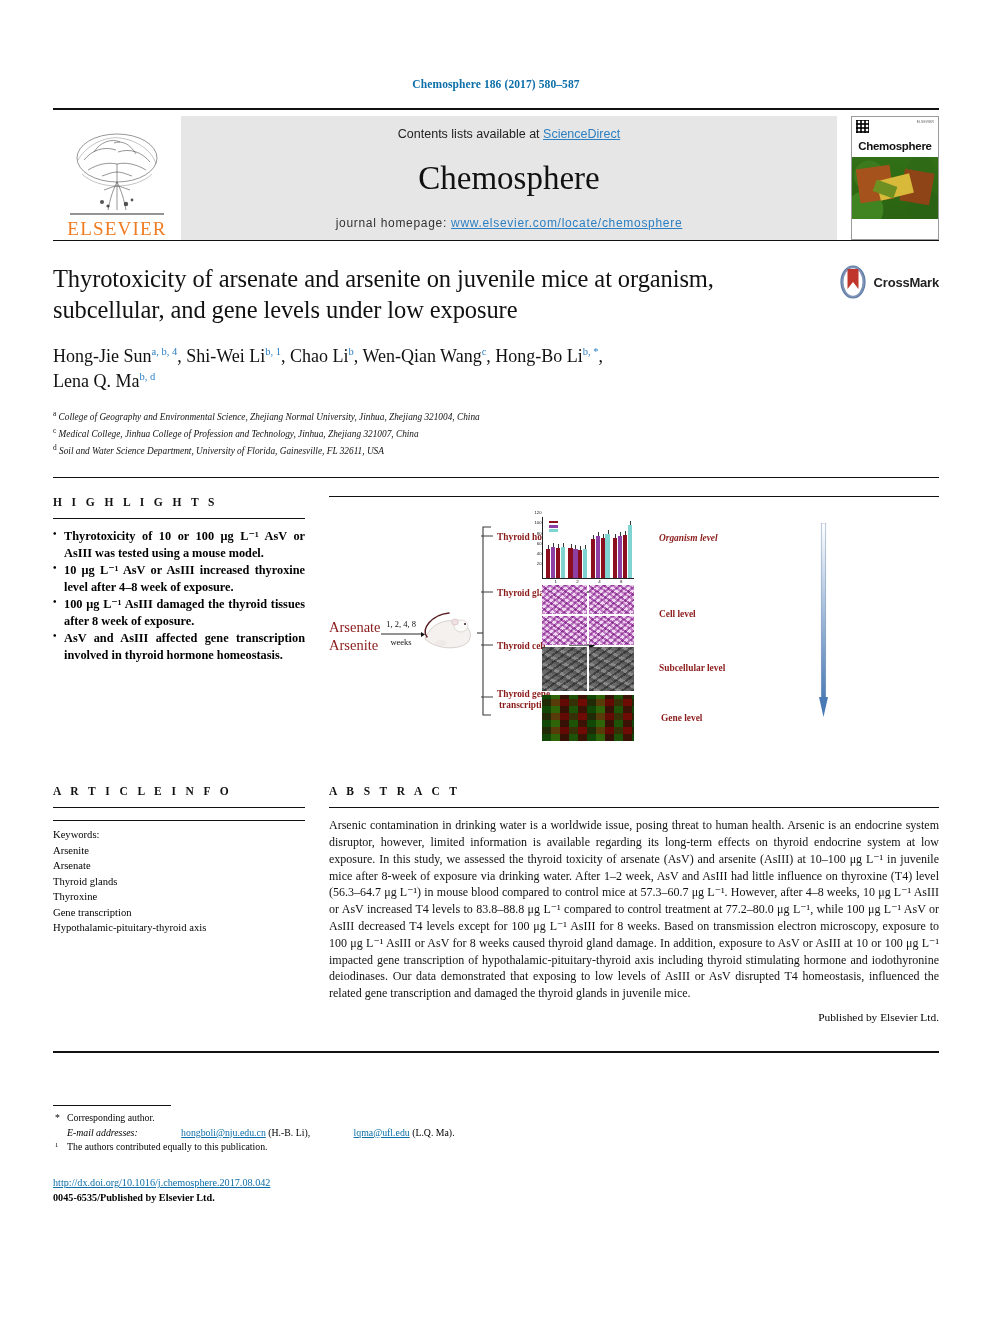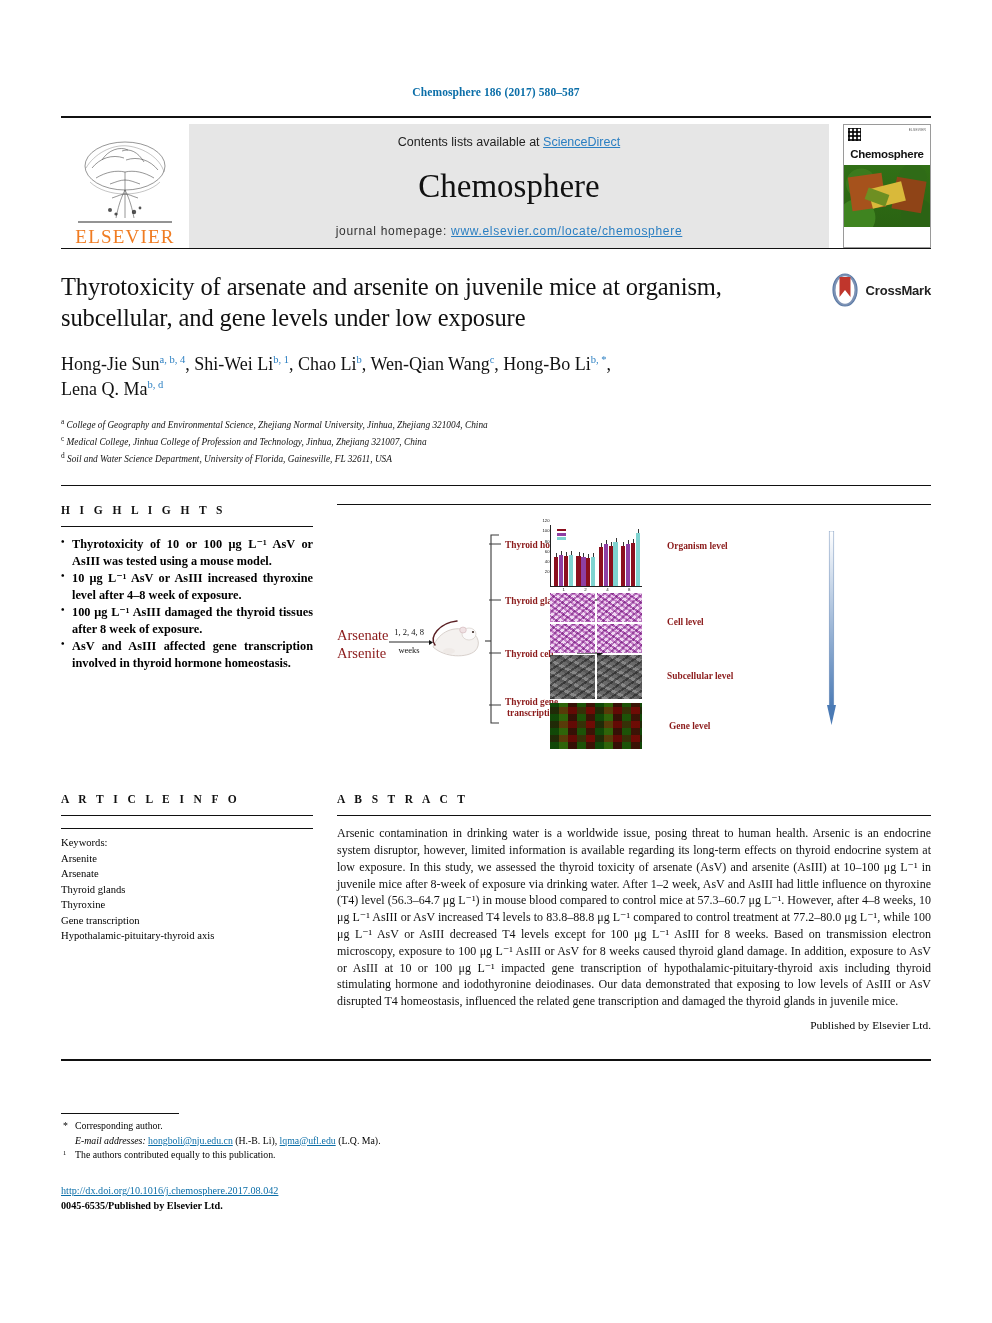--- a/index.html
+++ b/index.html
@@ -12,21 +12,21 @@
     height: 1323px;
     font-family: "Liberation Serif", "DejaVu Serif", serif;
     color: #000000;
     position: relative;
     overflow: hidden;
   }
   .page {
     position: relative;
     width: 992px;
     height: 1323px;
-    padding: 16px;
+    padding: 8px;
     box-sizing: border-box;
   }
 
   
   .running-head {
     text-align: center;
     color: #0b6ea8;
     font-size: 11.5px;
     font-weight: bold;
     padding-top: 70px;
@@ -374,21 +374,21 @@
   .footnotes {
     margin: 52px 45px 0 45px;
     font-size: 9.8px;
     line-height: 1.5;
     position: relative;
   }
   .fn-rule { width: 118px; border-top: 1px solid #111; margin-bottom: 5px; }
   .footnotes .fn { padding-left: 14px; position: relative; }
   .footnotes .fn .mk { position: absolute; left: 2px; top: 0; }
   .fn .em { font-style: italic; }
-  .link { color: #0b6ea8; }
+  .link { color: #0b6ea8; margin-left: 41px; }
   .doi-block { margin: 20px 45px 0 45px; font-size: 10.2px; line-height: 1.5; }
   .doi-block .doi { color: #0b6ea8; }
   .issn { font-weight: bold; }
   sup.sm { font-size: 0.66em; vertical-align: super; }
 </style>
 </head>
 <body>
 
 <div class="page">
 
@@ -606,21 +606,21 @@
         <div class="tile histo" style="left:213px; top:72px; width:45px; height:29px;"></div>
         <div class="tile histo" style="left:260px; top:72px; width:45px; height:29px;"></div>
         <div class="tile histo" style="left:213px; top:103px; width:45px; height:29px;"></div>
         <div class="tile histo" style="left:260px; top:103px; width:45px; height:29px;"></div>
 
         <div class="tile tem" style="left:213px; top:134px; width:45px; height:44px;"></div>
         <div class="tile tem" style="left:260px; top:134px; width:45px; height:44px;"></div>
 
         <div class="tile heat" style="left:213px; top:182px; width:92px; height:46px;"></div>
 
-        <div class="ga-label" style="left:330px; top:20px;">Organism level</div>
+        <div class="ga-label" style="left:330px; top:20px;font-style:italic;">Organism level</div>
         <div class="ga-label" style="left:330px; top:96px;">Cell level</div>
         <div class="ga-label" style="left:330px; top:150px;">Subcellular level</div>
         <div class="ga-label" style="left:332px; top:200px;">Gene level</div>
 
         <svg class="level-arrow" viewBox="0 0 9 196" preserveAspectRatio="none">
           <defs>
             <linearGradient id="lg" x1="0" y1="0" x2="0" y2="1">
               <stop offset="0%" stop-color="#ffffff"></stop>
               <stop offset="100%" stop-color="#4a7ab5"></stop>
             </linearGradient>

